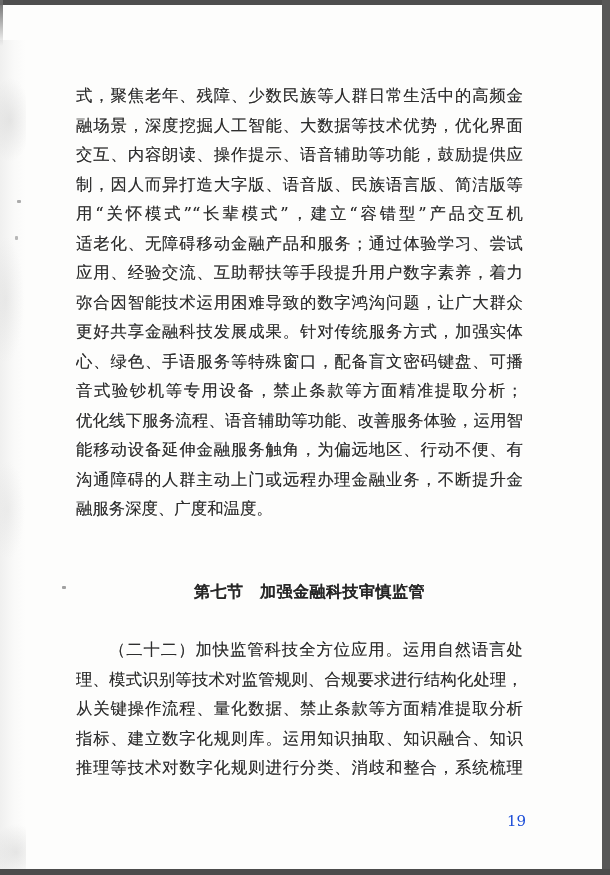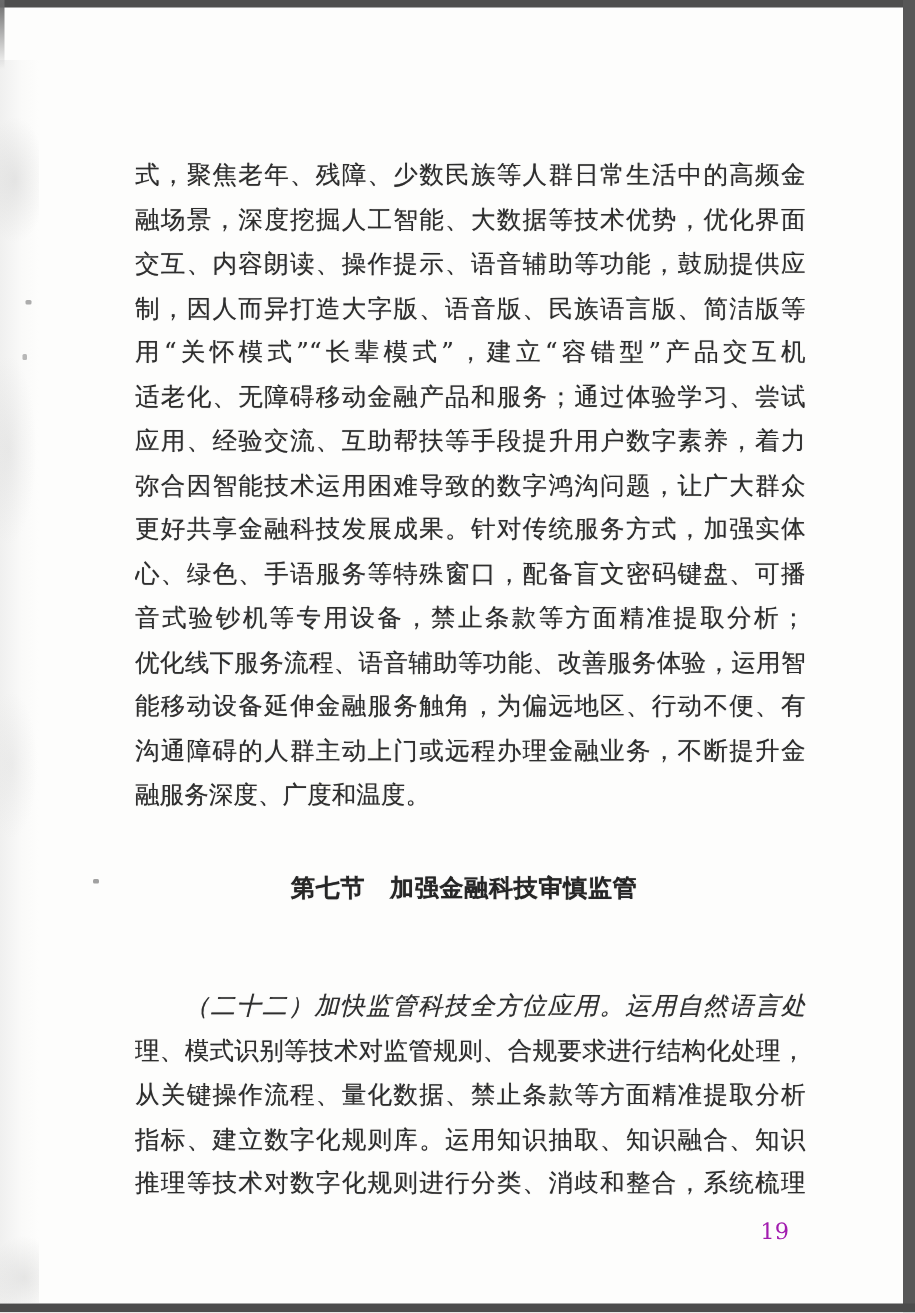--- a/index.html
+++ b/index.html
@@ -53,44 +53,42 @@
     background: #8a8a8a;
     border-radius: 1px;
   }
   .speck-1 { left: 17px; top: 200px; width: 4px; height: 3px; opacity: .7; }
   .speck-2 { left: 15px; top: 236px; width: 3px; height: 4px; opacity: .6; }
   .speck-3 { left: 62px; top: 586px; width: 4px; height: 3px; opacity: .8; }
 
   
   .textcol {
     position: absolute;
-    left: 90px;
+    left: 76px;
     width: 447px;
-    margin-top: 21px;
   }
   .p1 { top: 81px; }
   .p2 { top: 635px; }
   .line {
     height: 29.5px;
     line-height: 29.5px;
     font-size: 16.4px;
     letter-spacing: 0;
     text-align: justify;
     text-align-last: justify;
     text-justify: inter-character;
     white-space: normal;
     overflow: hidden;
     text-shadow: 0 0 0.5px rgba(40,40,40,0.55);
   }
   .line.last {
     text-align-last: left;
   }
   .line.indent {
     padding-left: 33px;
-    font-style: italic;
   }
   .section-heading {
     position: absolute;
     left: 86px; top: 577px;
     width: 447px;
     height: 30px;
     line-height: 30px;
     font-size: 16px;
     font-weight: 600;
     text-align: center;
@@ -98,21 +96,21 @@
     color: #262626;
     text-shadow: 0 0 0.5px rgba(30,30,30,0.6);
   }
   .page-number {
     position: absolute;
     left: 86px; top: 812px;
     width: 440px;
     text-align: right;
     font-size: 15px;
     line-height: 18px;
-    color: #a21caf;
+    color: #1d4ed8;
   }
 </style>
 </head>
 <body>
 
 <div class="page">
 
   <div class="edge-top"></div>
   <div class="edge-right"></div>
   <div class="edge-bottom"></div>

